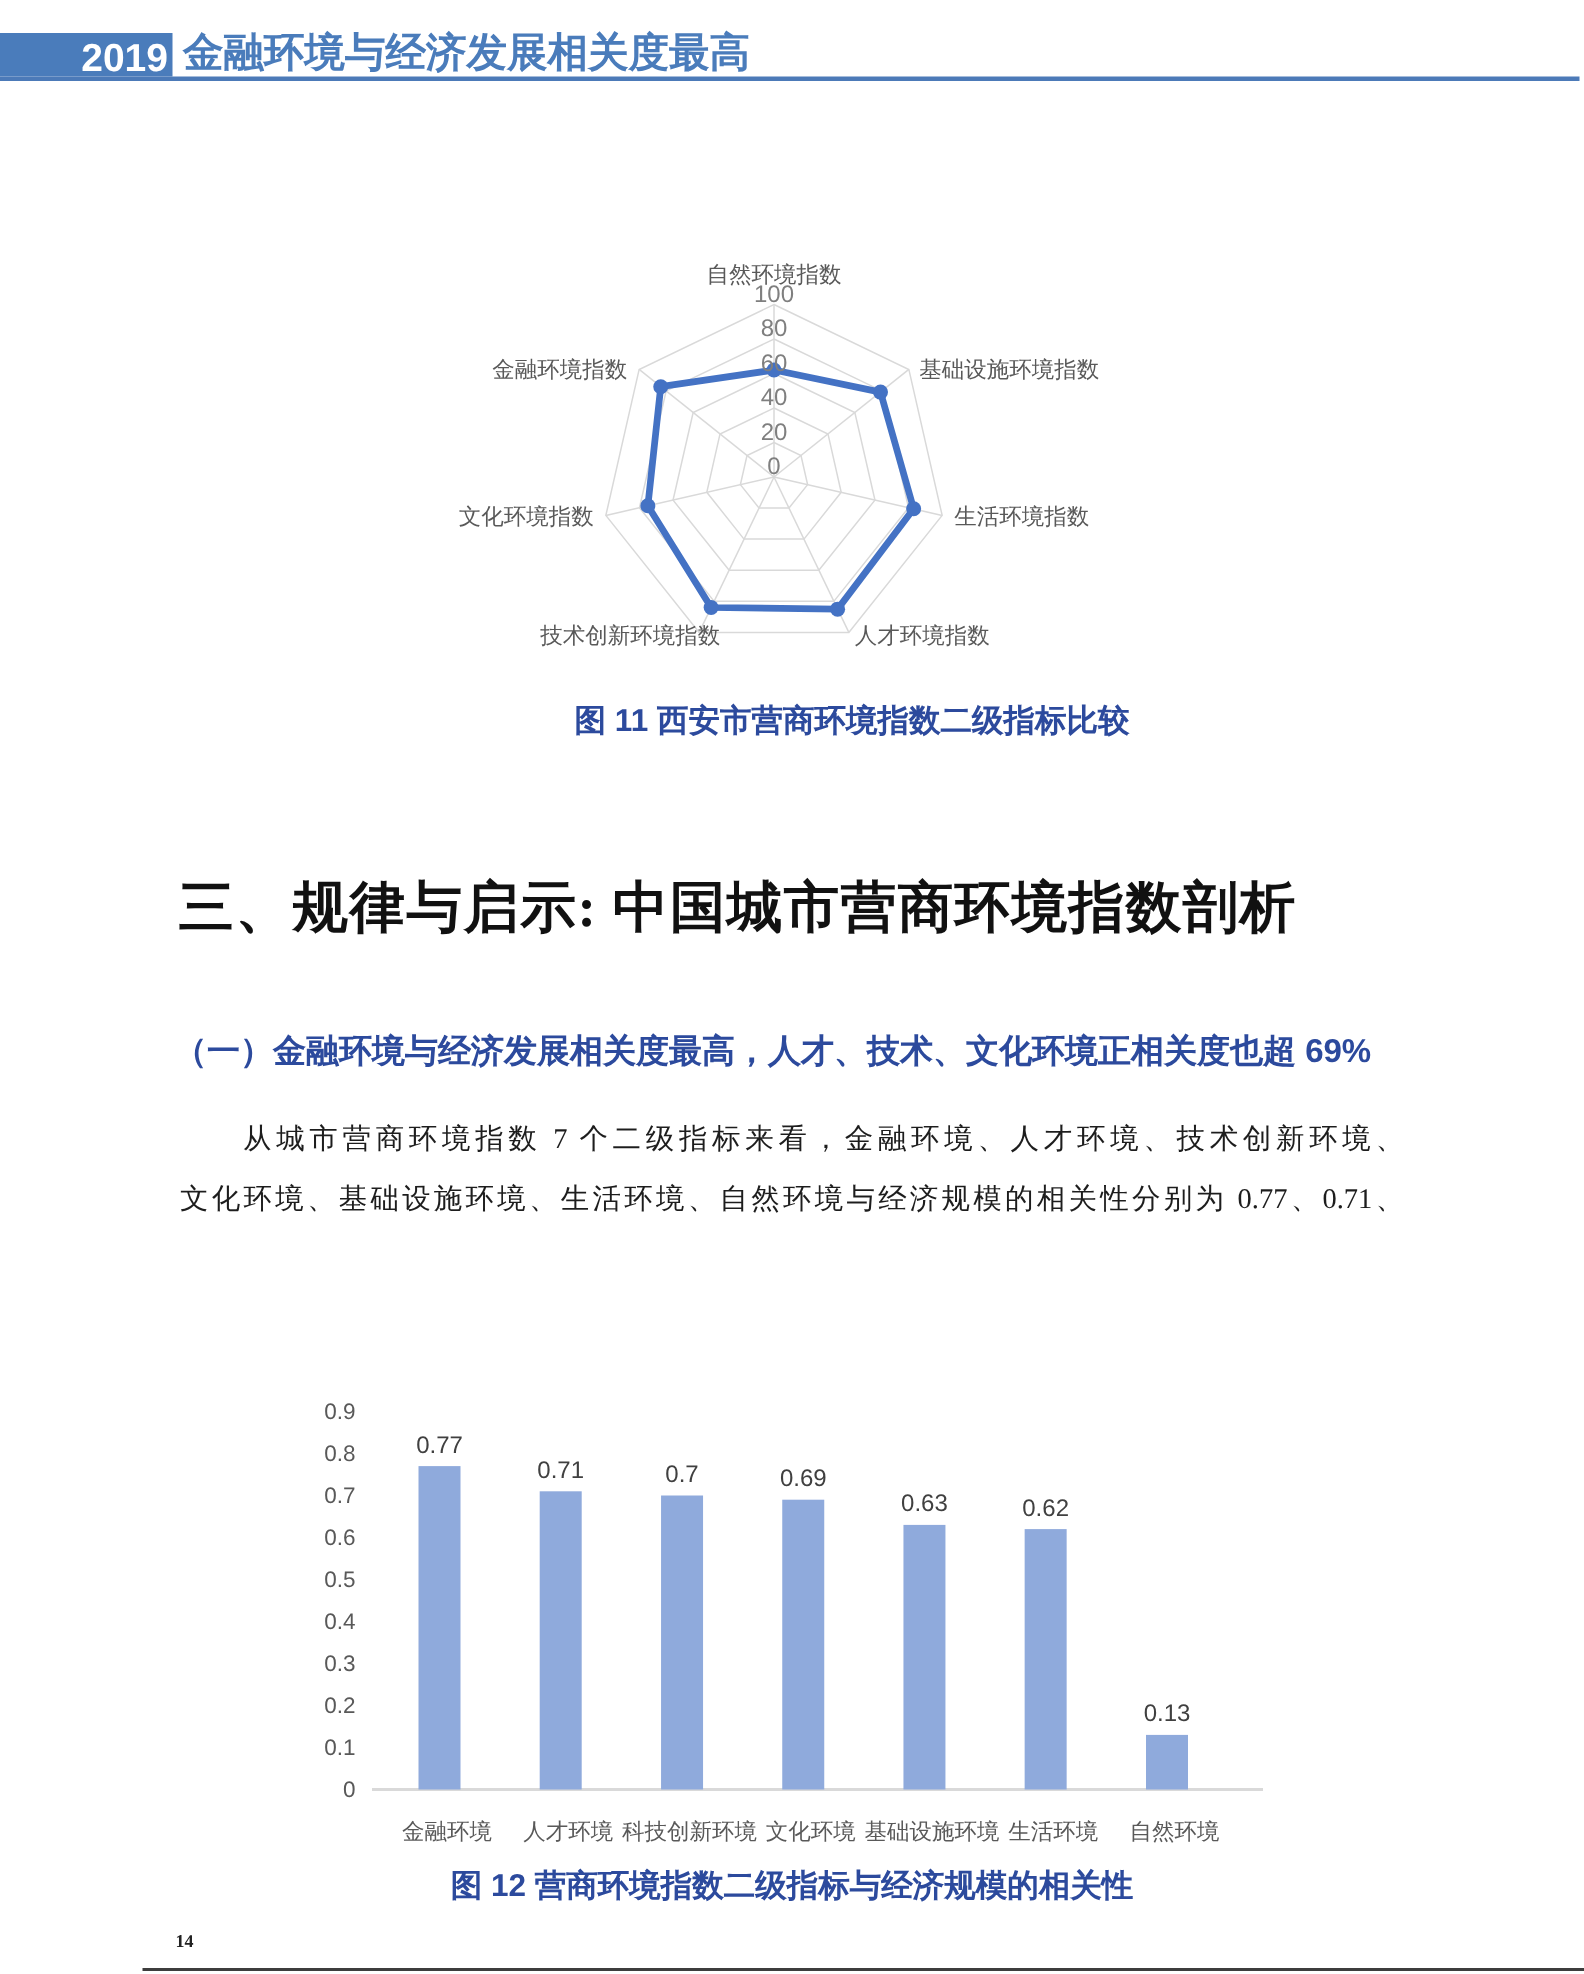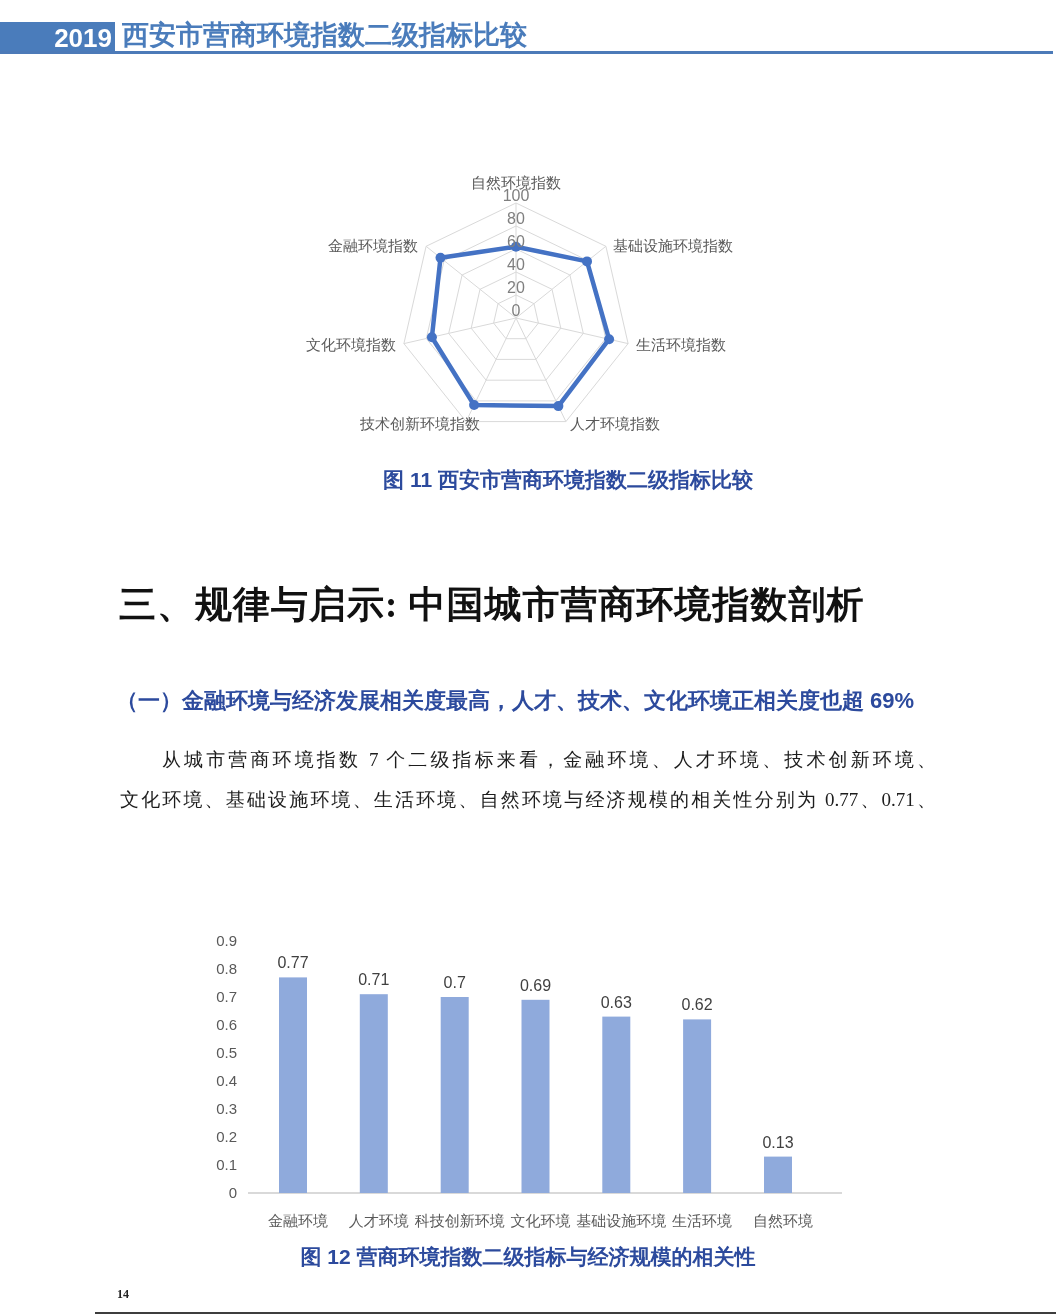--- a/index.html
+++ b/index.html
@@ -79,21 +79,21 @@
   svg text{font-family:"Liberation Sans", sans-serif;}
 </style>
 </head>
 <body>
 
 <div class="page">
 
   <div class="header-bar">
     <span class="header-year">2019</span>
   </div>
-  <div class="header-title">西安市营商环境指数二级指标比较</div>
+  <div class="header-title">金融环境与经济发展相关度最高</div>
   <div class="header-rule"></div>
 
   <div class="radar-box">
     <svg id="radar-svg" width="440" height="300" viewBox="0 0 440 300">
         <polygon points="216.0,130.0 234.0,138.7 238.4,158.1 226.0,173.7 206.0,173.7 193.6,158.1 198.0,138.7" fill="none" stroke="#d9d9d9" stroke-width="1"></polygon>
         <polygon points="216.0,107.0 252.0,124.3 260.8,163.2 236.0,194.4 196.0,194.4 171.2,163.2 180.0,124.3" fill="none" stroke="#d9d9d9" stroke-width="1"></polygon>
         <polygon points="216.0,84.0 269.9,110.0 283.3,168.4 245.9,215.2 186.1,215.2 148.7,168.4 162.1,110.0" fill="none" stroke="#d9d9d9" stroke-width="1"></polygon>
         <polygon points="216.0,61.0 287.9,95.6 305.7,173.5 255.9,235.9 176.1,235.9 126.3,173.5 144.1,95.6" fill="none" stroke="#d9d9d9" stroke-width="1"></polygon>
         <polygon points="216.0,38.0 305.9,81.3 328.1,178.6 265.9,256.6 166.1,256.6 103.9,178.6 126.1,81.3" fill="none" stroke="#d9d9d9" stroke-width="1"></polygon>
         <line x1="216" y1="153" x2="216.0" y2="38.0" stroke="#d9d9d9" stroke-width="1"></line>

